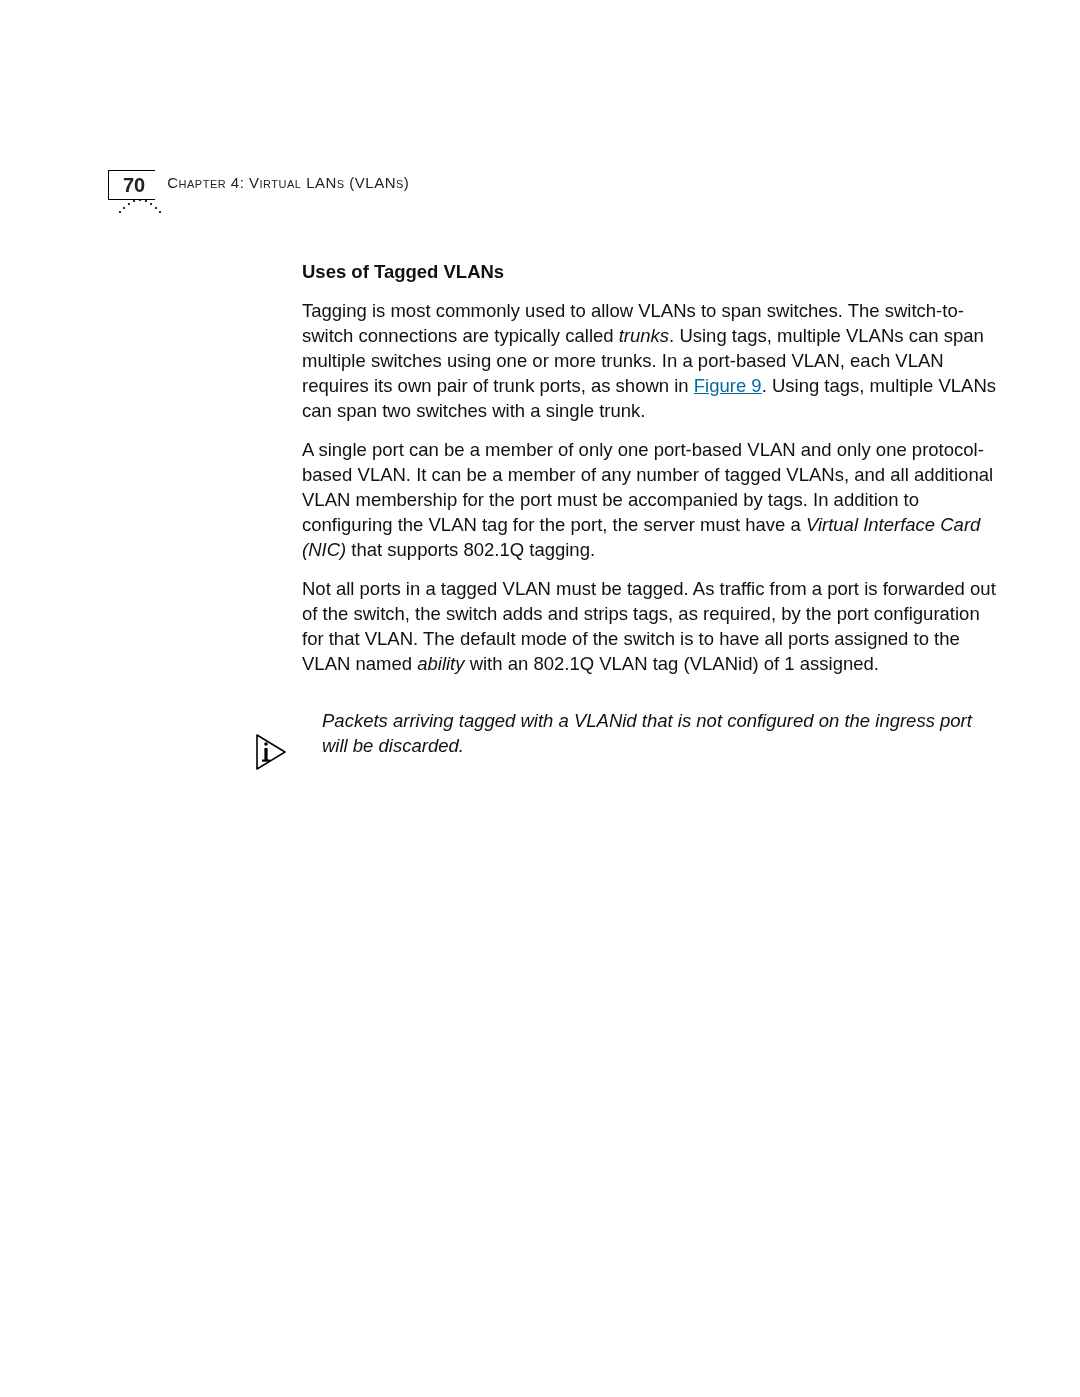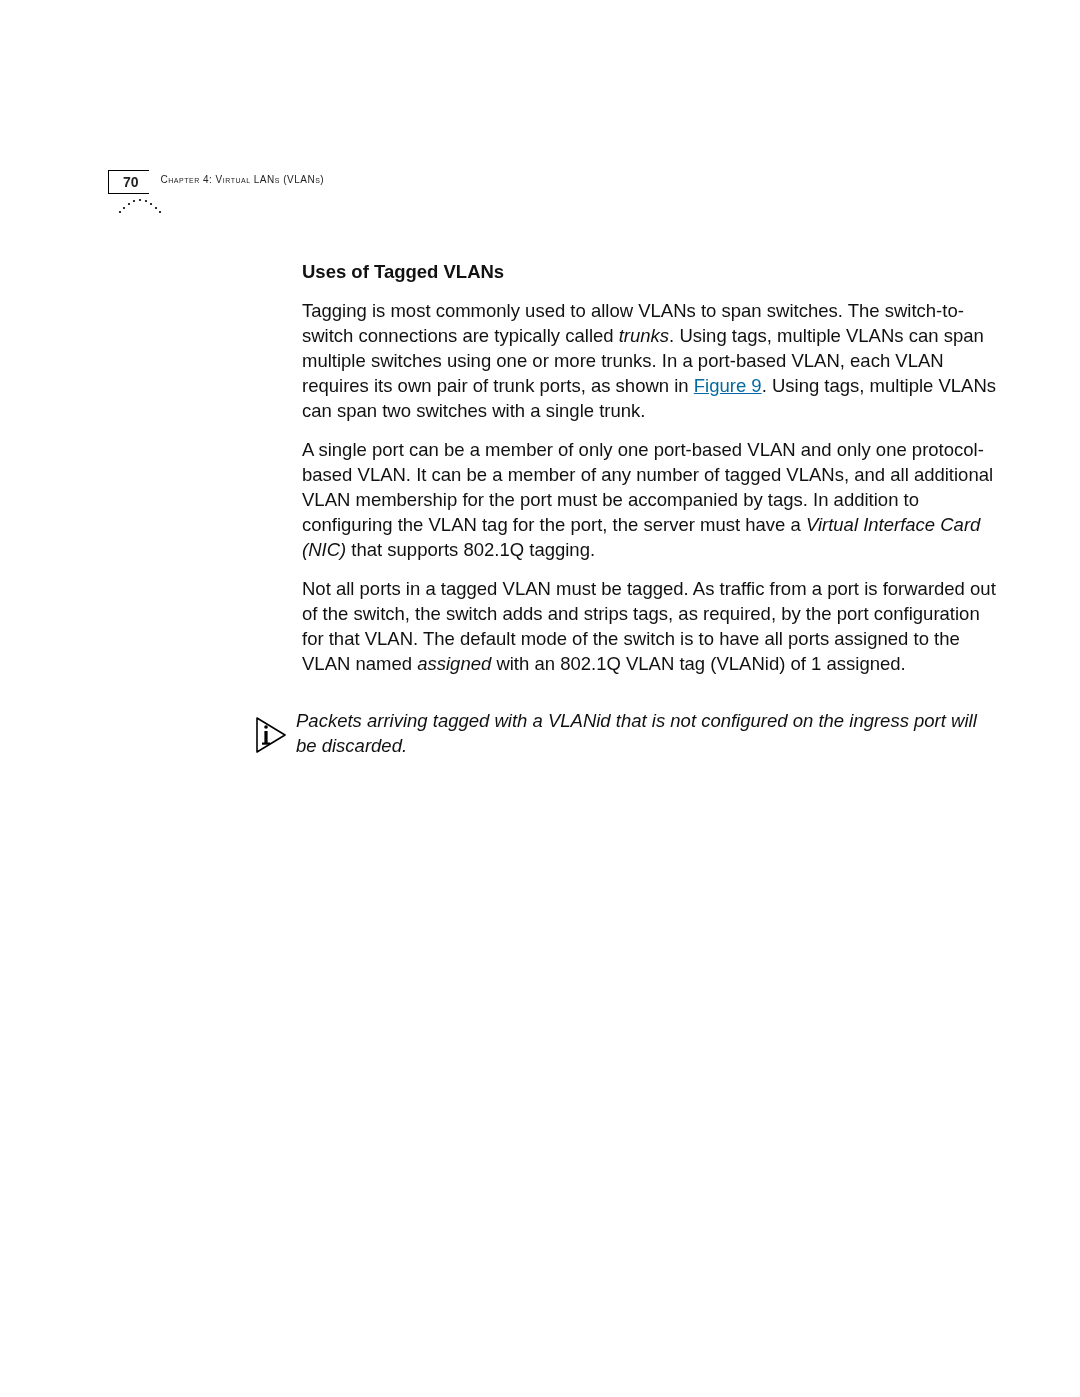--- a/index.html
+++ b/index.html
@@ -25,28 +25,28 @@
     align-items: flex-start;
     gap: 12px;
     font-size: 14px;
     color: #222;
   }
   .page-number-box {
     border: 1.5px solid #000;
     border-right: none;
     padding: 4px 10px 4px 14px;
     font-weight: 700;
-    font-size: 14px;
+    font-size: 20px;
     line-height: 1;
   }
   .chapter-line {
     margin-top: 4px;
     font-variant: small-caps;
     letter-spacing: 0.5px;
-    font-size: 10px;
+    font-size: 15px;
   }
   .dots-icon {
     position: absolute;
     top: 198px;
     left: 118px;
   }
   .content {
     margin-left: 302px;
     margin-right: 80px;
     padding-top: 72px;
@@ -61,22 +61,22 @@
   }
   .content p {
     margin: 14px 0;
   }
   a.figlink {
     color: #0369a1;
     text-decoration: underline;
   }
   .note-row {
     display: flex;
-    align-items: center;
-    gap: 8px;
+    align-items: flex-end;
+    gap: 34px;
     margin: 18px 0 14px -48px;
   }
   .note-row .note-text {
     font-style: italic;
   }
   .info-icon {
     flex: 0 0 auto;
     margin-top: 2px;
   }
   em { }
@@ -114,21 +114,21 @@
     </p>
 
 
     <p>
       <span>A single port can be a member of only one port-based VLAN and only one protocol-based VLAN. It can be a member of any number of tagged VLANs, and all additional VLAN membership for the port must be accompanied by tags. In addition to configuring the VLAN tag for the port, the server must have a </span><em>Virtual Interface Card (NIC)</em><span> that supports 802.1Q tagging.</span>
     </p>
 
 
 
     <p>
-      <span>Not all ports in a tagged VLAN must be tagged. As traffic from a port is forwarded out of the switch, the switch adds and strips tags, as required, by the port configuration for that VLAN. The default mode of the switch is to have all ports assigned to the VLAN named </span><em>assigned</em><span> with an 802.1Q VLAN tag (VLANid) of 1 assigned.</span>
+      <span>Not all ports in a tagged VLAN must be tagged. As traffic from a port is forwarded out of the switch, the switch adds and strips tags, as required, by the port configuration for that VLAN. The default mode of the switch is to have all ports assigned to the VLAN named </span><em>ability</em><span> with an 802.1Q VLAN tag (VLANid) of 1 assigned.</span>
     </p>
 
     <div class="note-row">
       <svg class="info-icon" width="34" height="40" viewBox="0 0 34 40">
         <polygon points="3,3 31,20 3,37" fill="none" stroke="#000" stroke-width="1.6" stroke-linejoin="round"></polygon>
         <circle cx="12" cy="12" r="1.8" fill="#000"></circle>
         <rect x="10.4" y="16" width="3.2" height="12" fill="#000"></rect>
         <rect x="8" y="27.5" width="8" height="2.2" fill="#000"></rect>
       </svg>
       <p class="note-text">Packets arriving tagged with a VLANid that is not configured on the ingress port will be discarded.</p>

